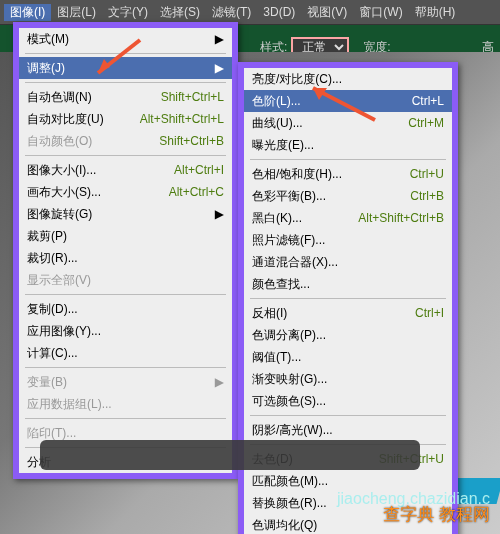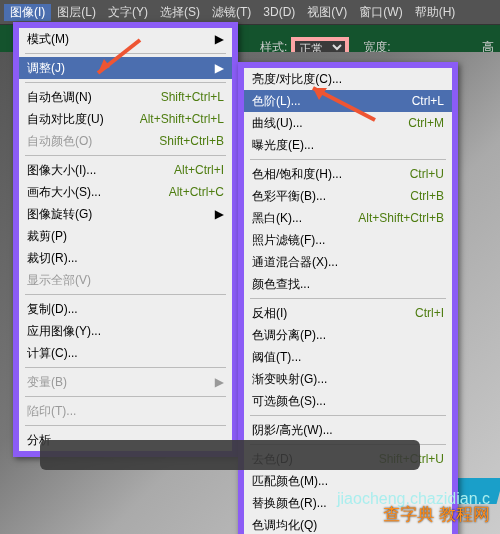--- a/index.html
+++ b/index.html
@@ -2,21 +2,21 @@
 <html><head>
 <meta charset="utf-8">
 <style>
 *{margin:0;padding:0;box-sizing:border-box;font-family:"Microsoft YaHei",sans-serif;font-size:12px;}
 body{width:500px;height:534px;background:#535353;overflow:hidden;position:relative;}
 .menubar{height:22px;background:#535353;display:flex;align-items:center;padding:12px 4px;color:#ddd;}
 .menubar span{padding:0 6px;cursor:default;}
 .menubar span.active{background:#4b6eaf;color:#fff;}
 .toolbar{height:46px;background:#14532d;border-top:1px solid #333;border-bottom:1px solid #333;display:flex;align-items:center;color:#ccc;padding-left:260px;}
 .toolbar .lbl{margin-right:4px;}
-.toolbar select{background:#3a3a3a;color:#ddd;border:4px solid #fca5a5;height:20px;width:58px;font-size:12px;}
+.toolbar select{background:#3a3a3a;color:#ddd;border:2px solid #fca5a5;height:20px;width:58px;font-size:12px;text-align:center;}
 .toolbar .wlbl{margin-left:14px;}
 .menu{position:absolute;background:#eee;border:6px solid #8b5cf6;box-shadow:2px 2px 6px rgba(0,0,0,0.5);}
 .menu .item{height:22px;display:flex;align-items:center;padding:0 8px;color:#000;}
 .menu .item.disabled{color:#999;}
 .menu .item.hl{background:#4b6eaf;color:#fff;}
 .menu .label{flex:1;}
 .menu .short{color:#4d7c0f;margin-left:20px;}
 .menu .item.hl .short{color:#fff;}
 .menu .arrow{width:10px;text-align:right;}
 .menu hr{border:none;border-top:1px solid #bbb;margin:3px 6px;}
@@ -108,20 +108,23 @@
       <span class="label">应用图像(Y)...</span>
     </div>
     <div class="item">
       <span class="label">计算(C)...</span>
     </div>
     <hr>
     <div class="item disabled">
       <span class="label">变量(B)</span>
       <span class="arrow">▶</span>
     </div>
+    <div class="item disabled">
+      <span class="label">应用数据组(L)...</span>
+    </div>
     <hr>
     <div class="item disabled">
       <span class="label">陷印(T)...</span>
     </div>
     <hr>
     <div class="item">
       <span class="label">分析</span>
     </div>
   </div>
 <div id="menu2" class="menu">

